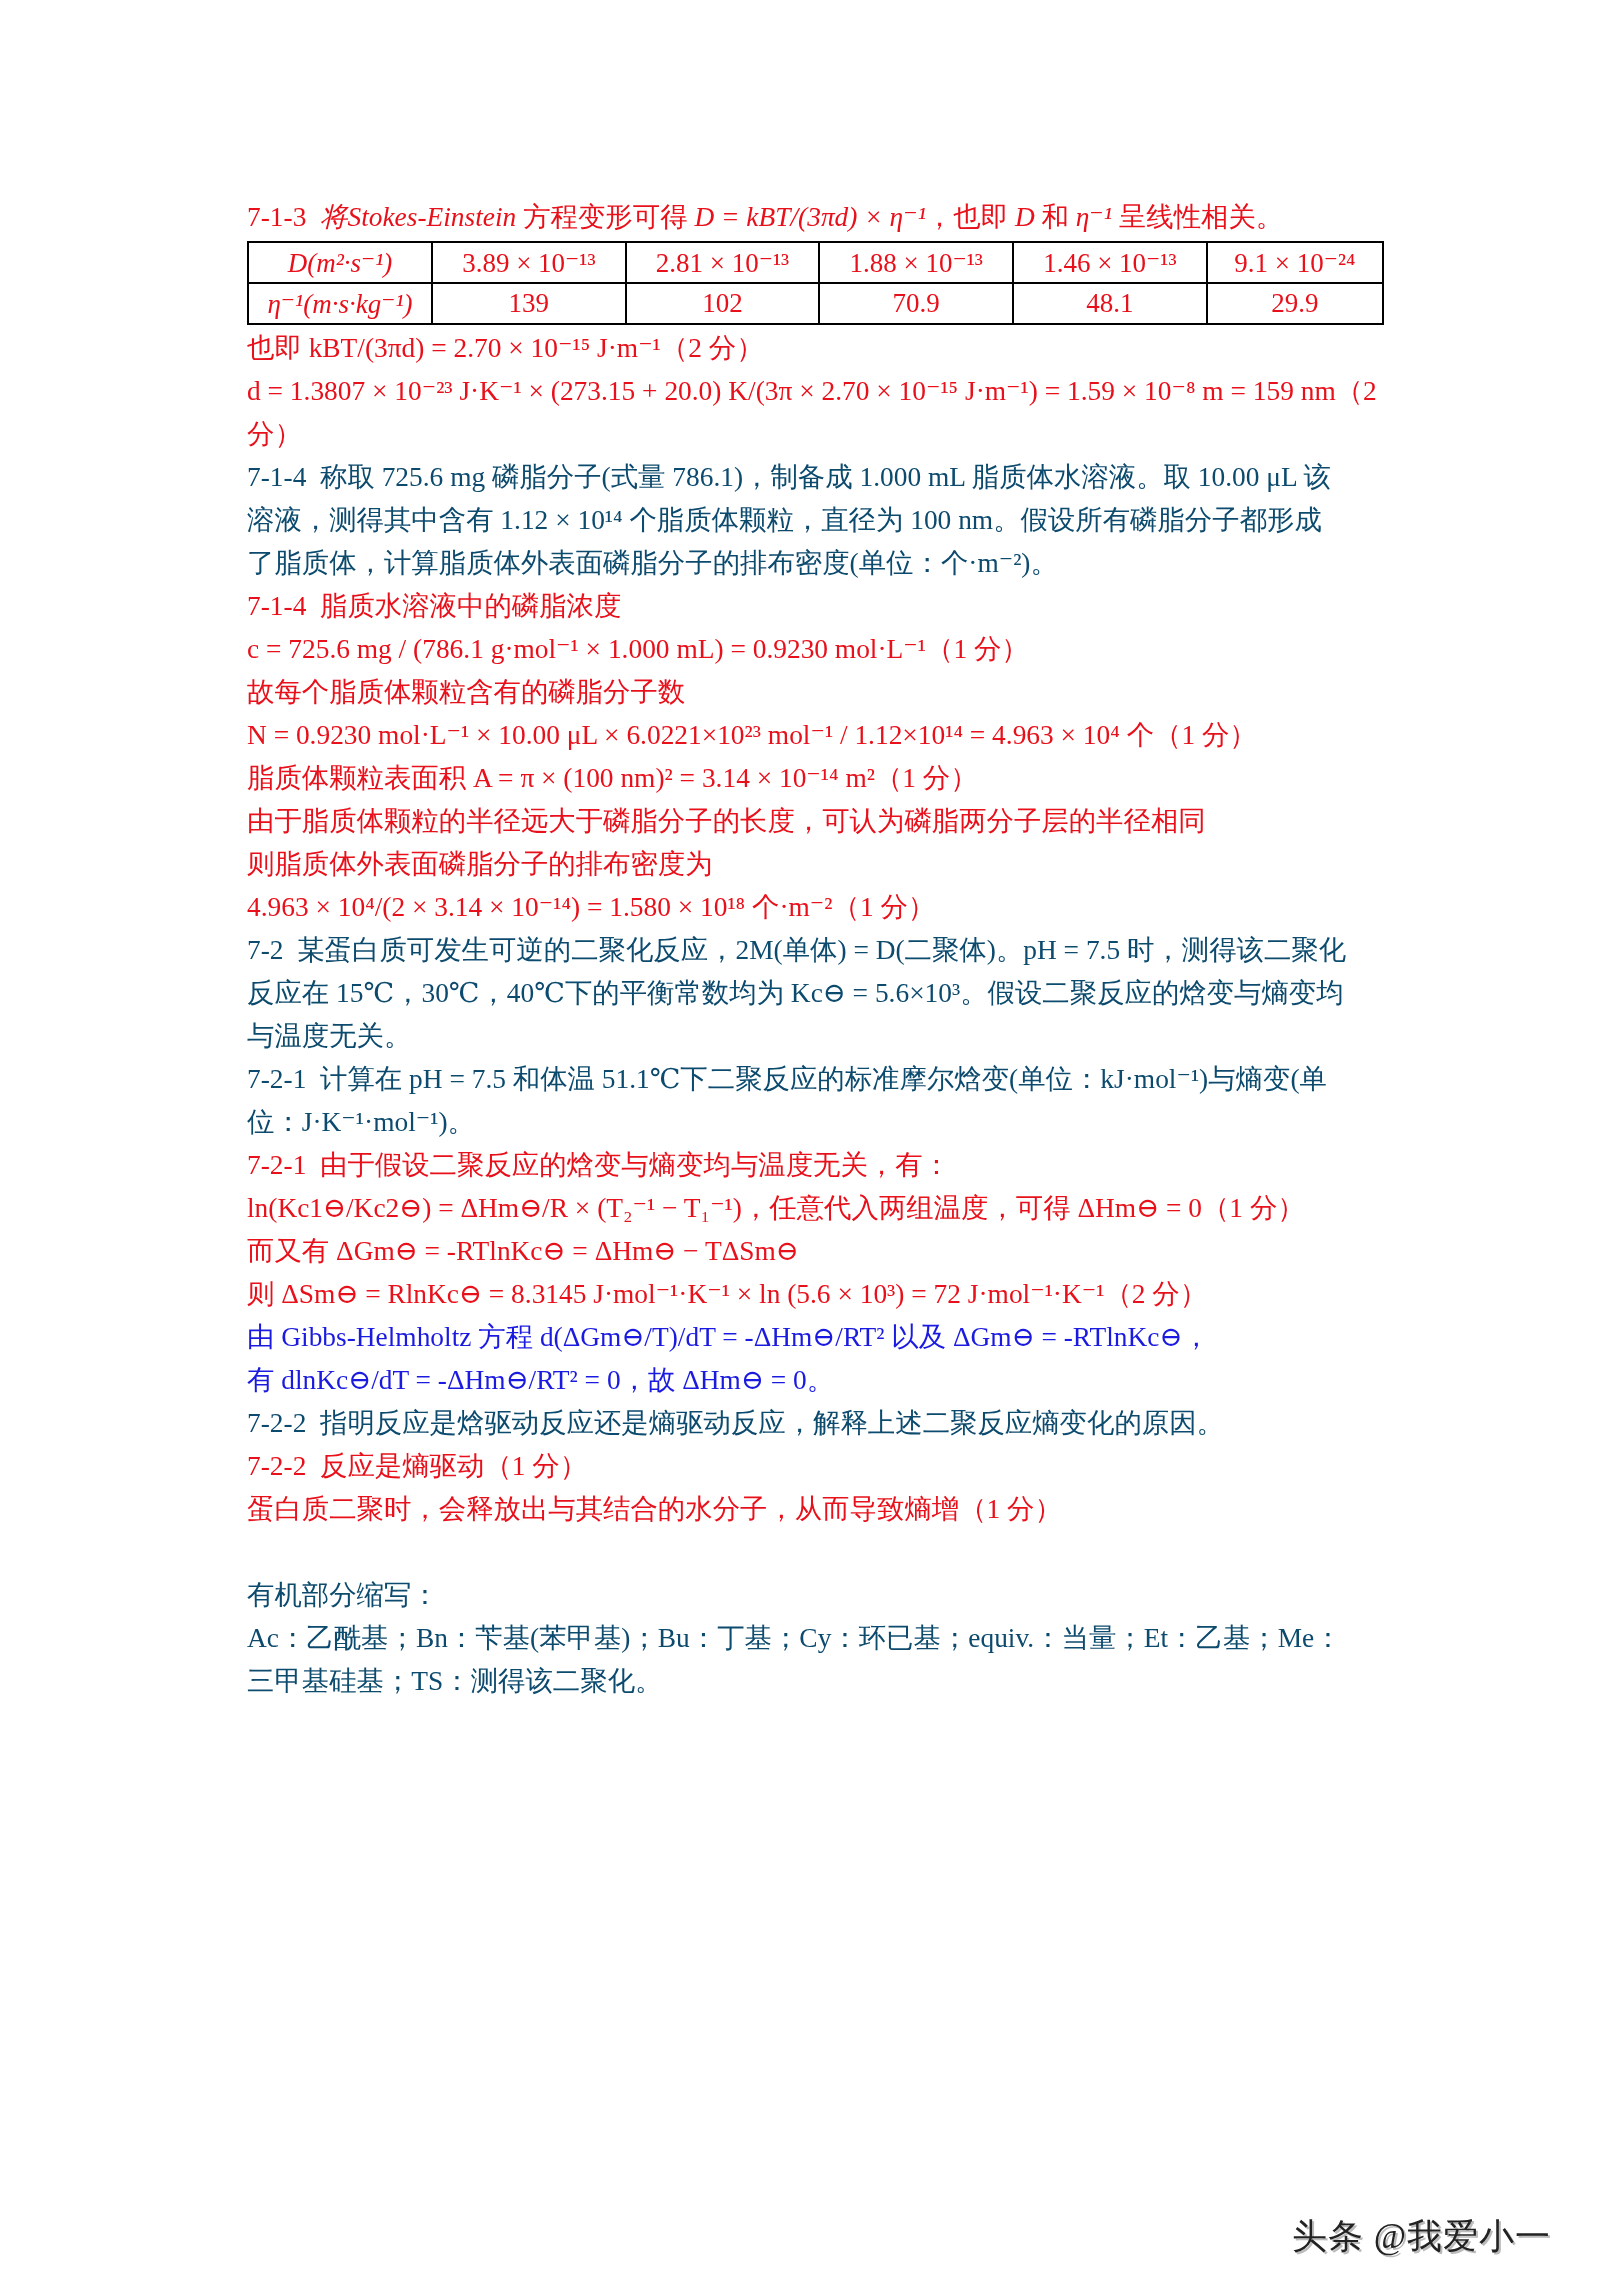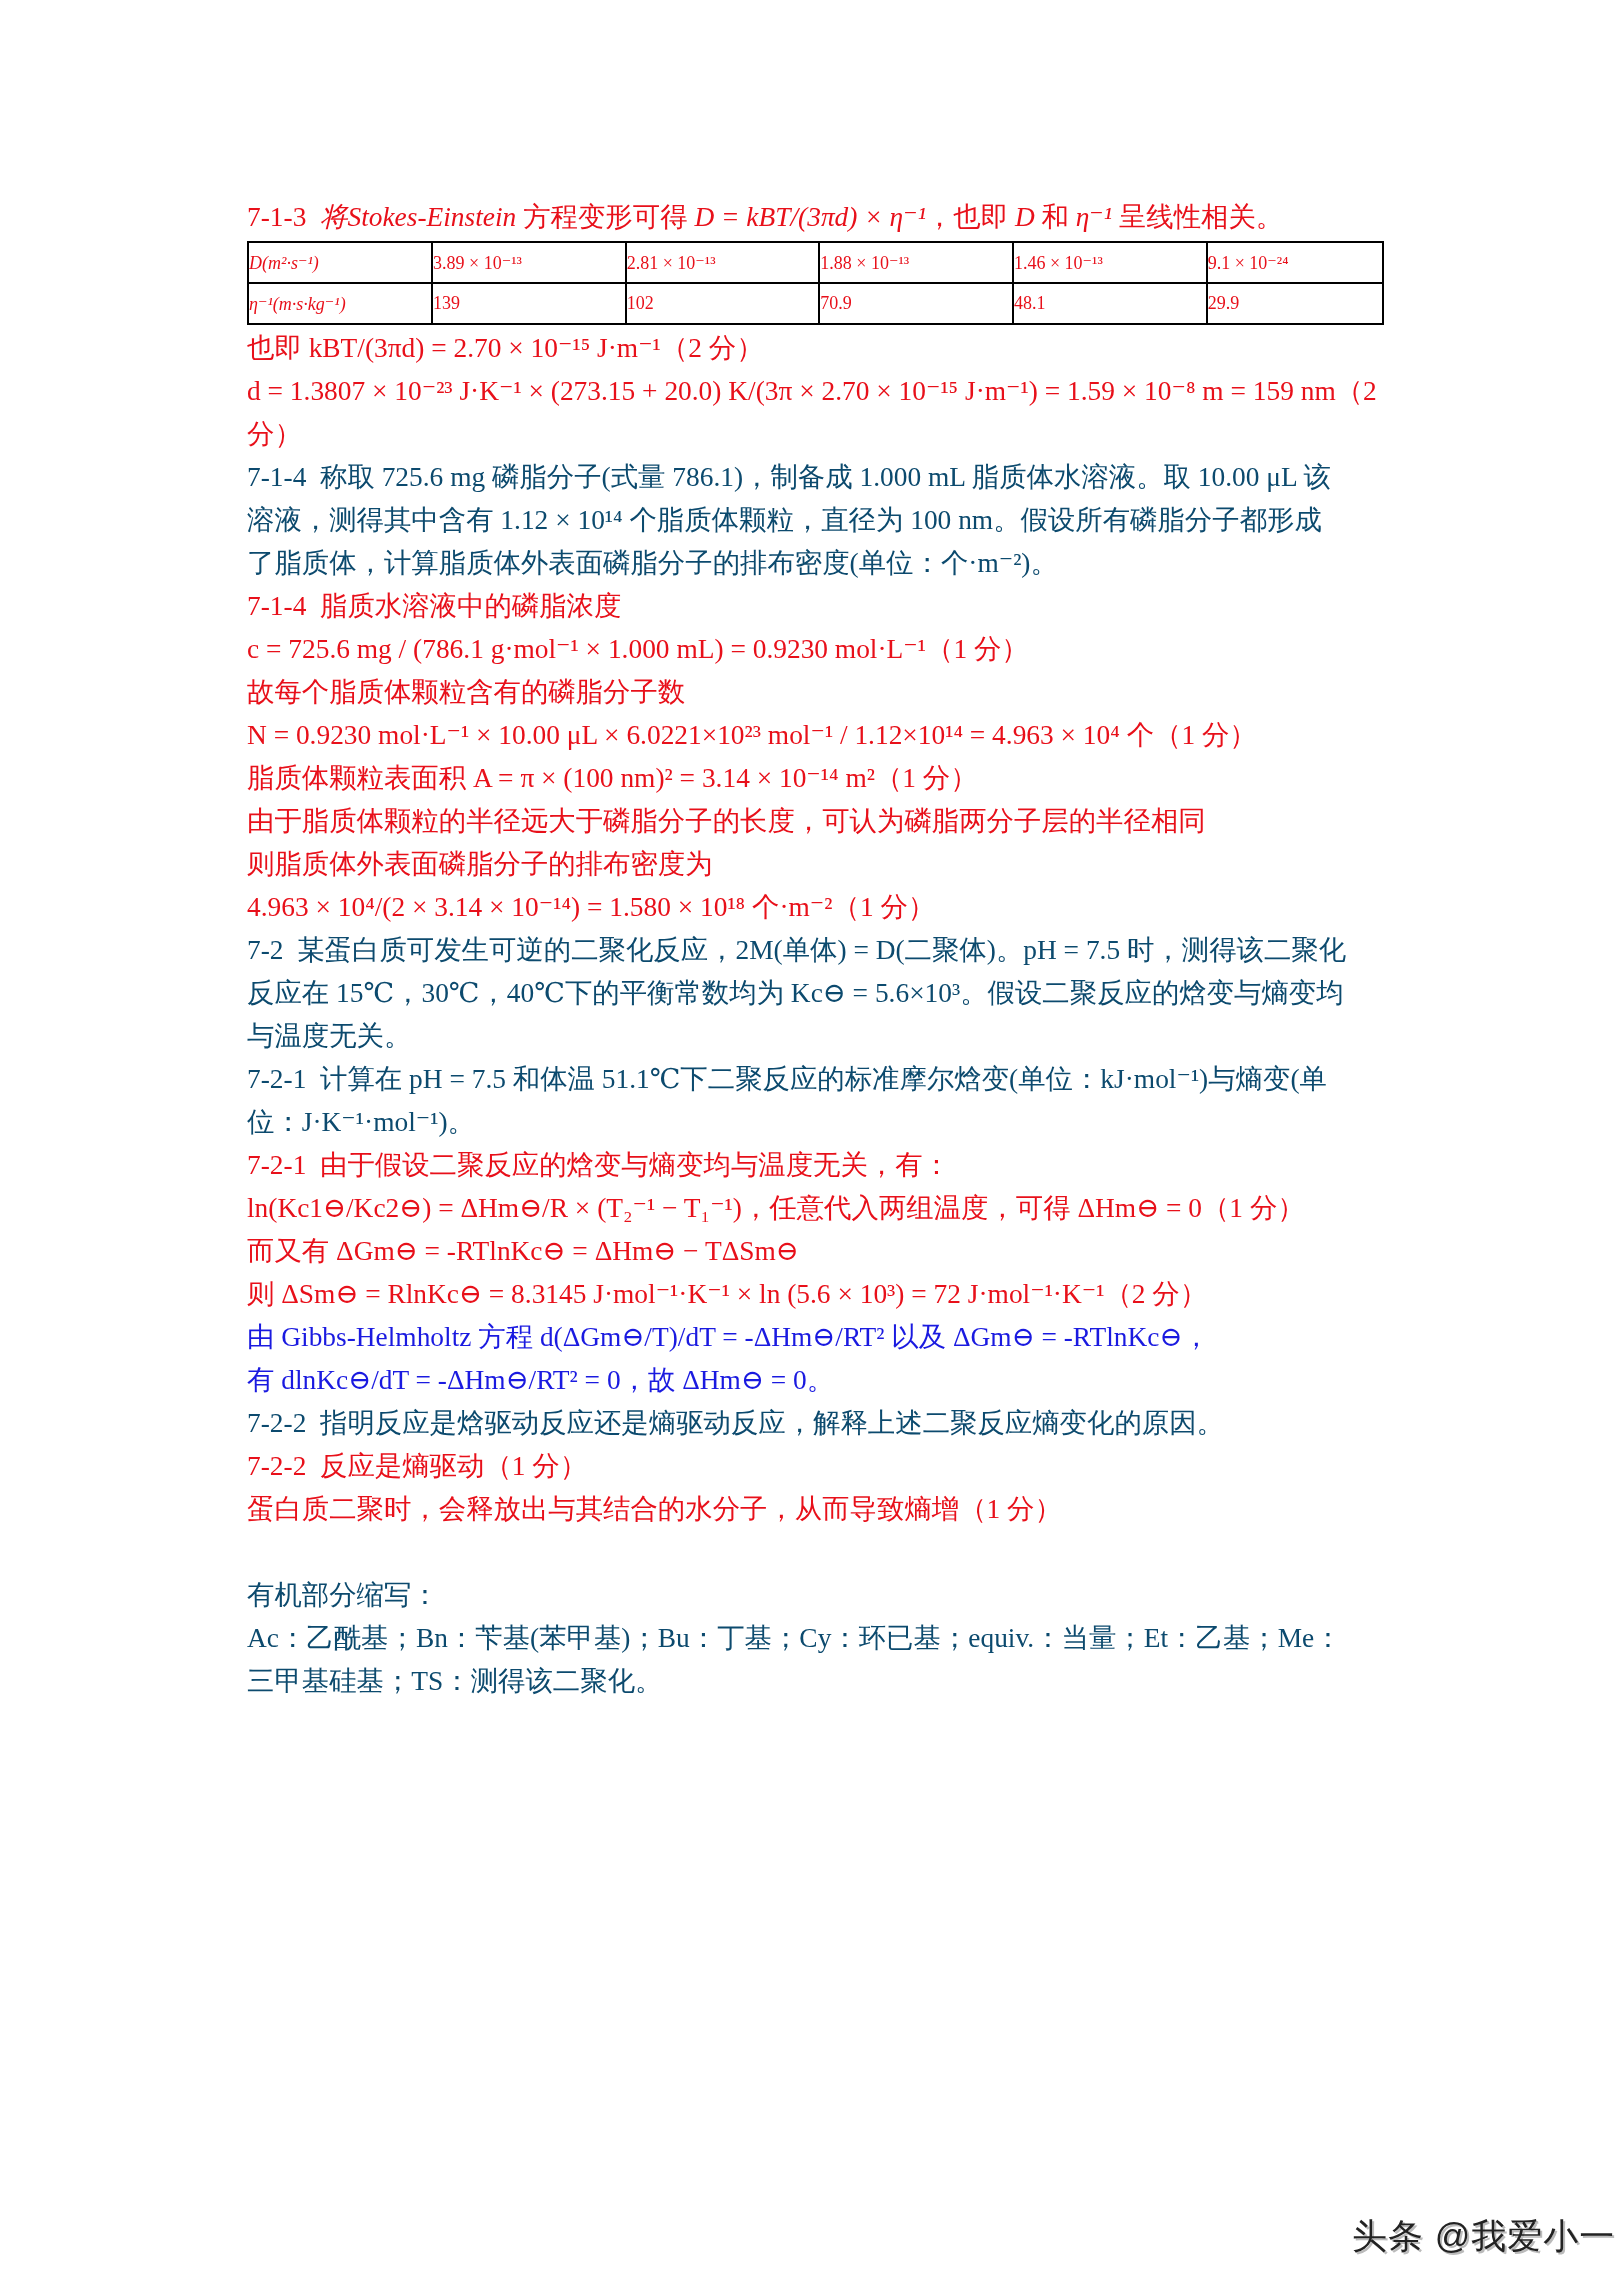--- a/index.html
+++ b/index.html
@@ -6,24 +6,24 @@
   body { width: 1621px; height: 2293px; position: relative; overflow: hidden;
          font-family: "Liberation Serif", "DejaVu Serif", serif; }
   .page { position: absolute; left: 247px; top: 196px; width: 1137px; }
   .line { font-size: 27.4px; line-height: 43px; white-space: nowrap; color: #000; }
   .red { color: #e8101a; }
   .blue { color: #1a1ae0; }
   .black { color: #0c4a6e; }
   .b { font-weight: normal; }
   .i { font-style: italic; }
   table.data { border-collapse: collapse; margin: 2px 0 2px 0; width: 1137px; color: #e8101a; }
-  table.data td { border: 2.5px solid #000; font-size: 18px; height: 39px; padding: 0; white-space: nowrap; }
+  table.data td { border: 2.5px solid #000; font-size: 27px; height: 39px; text-align: center; padding: 0; white-space: nowrap; }
   table.data td.h { width: 182px; }
   .gap { height: 43px; }
-  .watermark { position: absolute; left: 1352px; top: 2213px; font-family: Liberation Sans, sans-serif;
+  .watermark { position: absolute; left: 1292px; top: 2213px; font-family: Liberation Serif, serif;
                font-size: 35px; color: #222; letter-spacing: 1px;
                text-shadow: 2px 2px 0 #bbb; }
 </style>
 </head>
 <body>
 
 <div class="page">
 
   <div class="line red">
     <span class="b">7-1-3</span>&nbsp;

